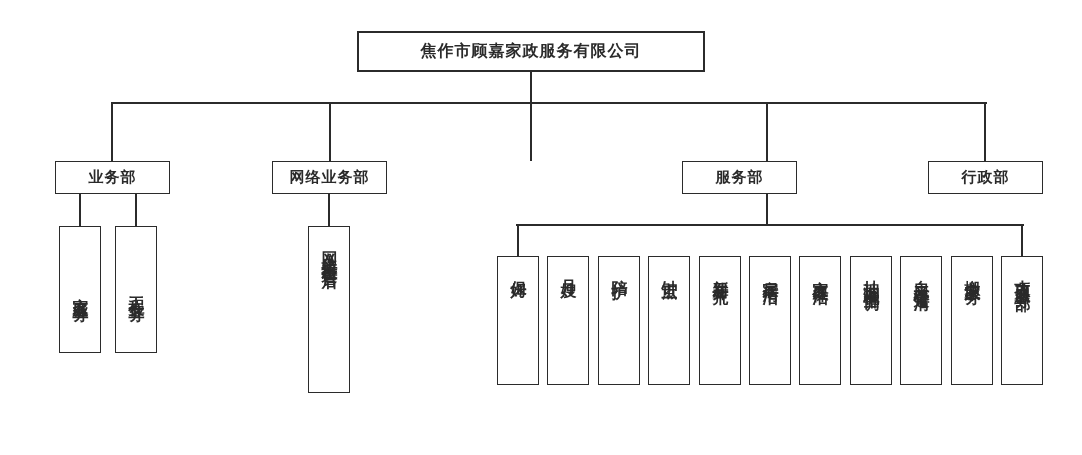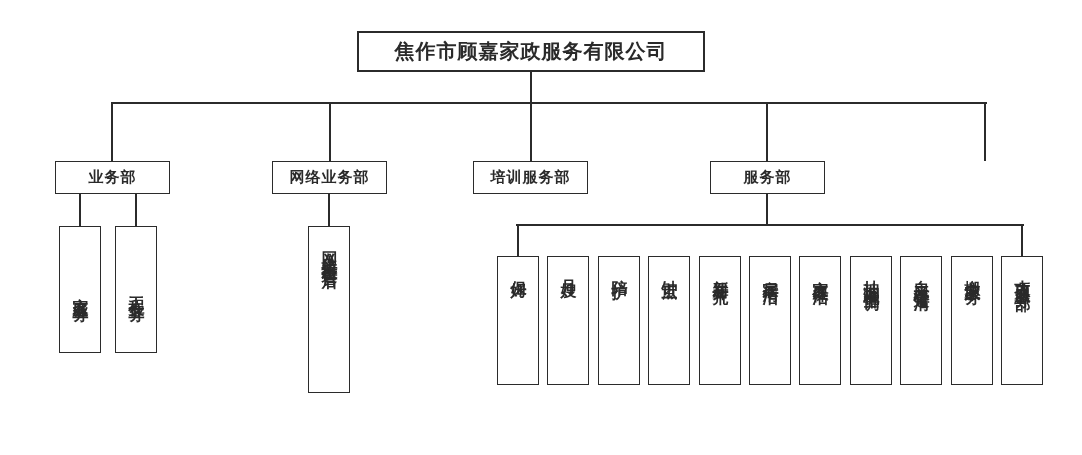--- a/index.html
+++ b/index.html
@@ -7,21 +7,21 @@
     position:relative;width:1082px;height:455px;background:#ffffff;overflow:hidden;
     font-family:"Liberation Sans",sans-serif;color:#2a2a2a;
   }
   .line{position:absolute;background:#2b2b2b;}
   .node{
     position:absolute;box-sizing:border-box;border:1px solid #2b2b2b;background:#ffffff;
     display:flex;align-items:center;justify-content:center;
     font-weight:700;color:#2a2a2a;
   }
   .node.root{
-    border-width:2px;font-size:20px;letter-spacing:1px;
+    border-width:2px;font-size:16px;letter-spacing:1px;
     left:357px;top:31px;width:348px;height:41px;
   }
   .node.dept{top:161px;width:115px;height:33px;font-size:15px;letter-spacing:1px;}
   .vbox{
     position:absolute;box-sizing:border-box;border:1px solid #2b2b2b;background:#ffffff;
     display:flex;justify-content:center;align-items:flex-start;
   }
   .vbox span{
     writing-mode:vertical-rl;text-orientation:upright;
     font-weight:700;font-size:16px;letter-spacing:3px;color:#2a2a2a;
@@ -39,22 +39,22 @@
   <div class="line" style="left:111px;top:102px;width:876px;height:2px;"></div>
   <div class="line" style="left:111px;top:104px;width:2px;height:57px;"></div>
   <div class="line" style="left:329px;top:104px;width:2px;height:57px;"></div>
   <div class="line" style="left:766px;top:104px;width:2px;height:57px;"></div>
   <div class="line" style="left:984px;top:104px;width:2px;height:57px;"></div>
 
   <div class="node root">焦作市顾嘉家政服务有限公司</div>
 
   <div class="node dept" style="left:272px;">网络业务部</div>
   <div class="node dept" style="left:55px;">业务部</div>
-  <div class="node dept" style="left:473px;">培训服务部</div>
-  <div class="node dept" style="left:710px;">服务部</div>
+  <div class="node dept" style="left:682px;">服务部</div>
+  <div class="node dept" style="left:928px;">行政部</div>
 
   <div class="line" style="left:79px;top:194px;width:2px;height:32px;"></div>
   <div class="line" style="left:135px;top:194px;width:2px;height:32px;"></div>
 
   <div class="vbox vcenter" style="left:59px;top:226px;width:42px;height:127px;">
       <span>家庭业务</span>
     </div>
   <div class="vbox vcenter" style="left:115px;top:226px;width:42px;height:127px;">
       <span>工程业务</span>
     </div>

